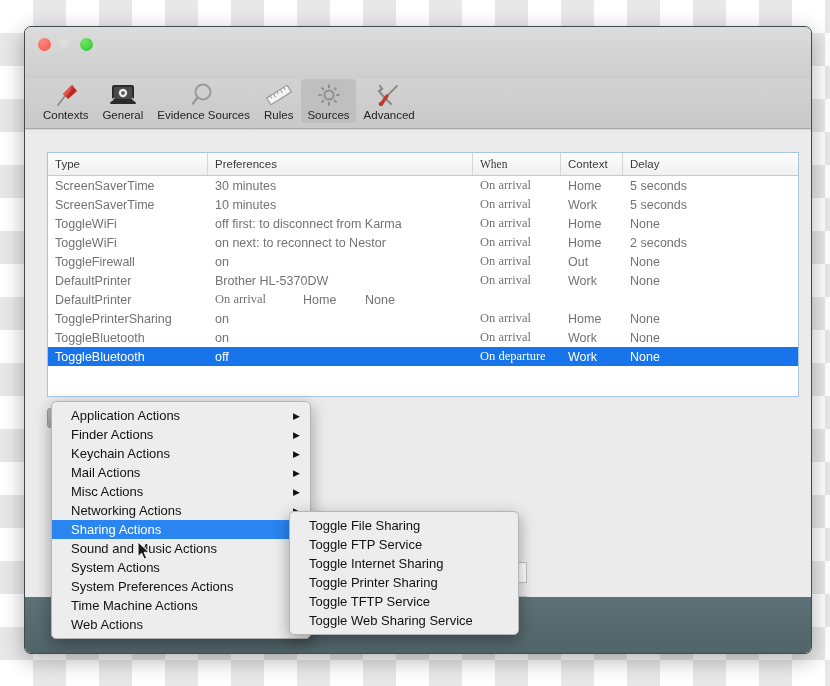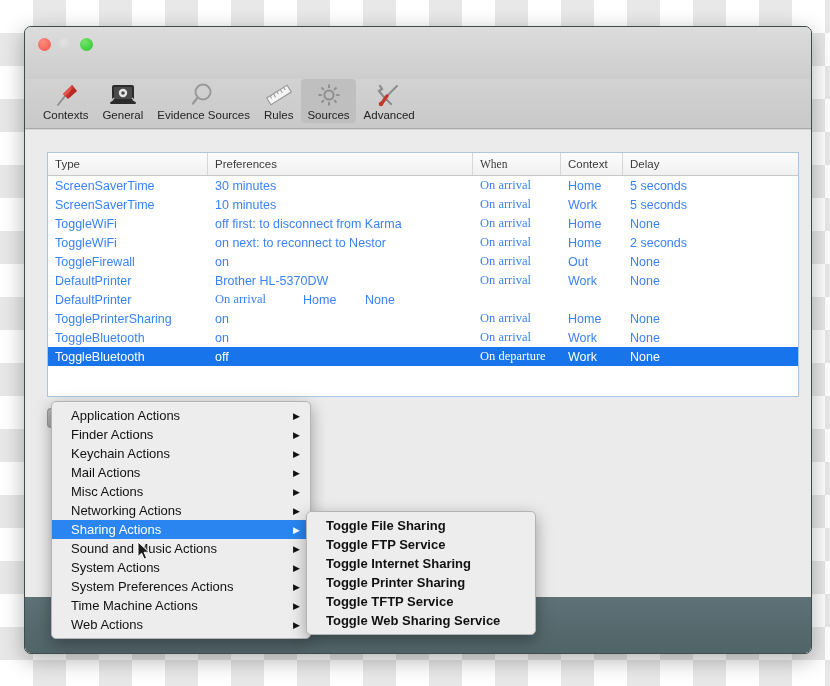--- a/index.html
+++ b/index.html
@@ -105,21 +105,21 @@
     border-bottom: 1px solid #c8c8c8;
     font-size: 11.5px; color: #3a3a3a;
   }
   .thead .th {
     padding-left: 7px; box-sizing: border-box; height: 22px; line-height: 22px;
     border-right: 1px solid #d6d6d6;
   }
   .thead .th:last-child { border-right: none; }
   .trow {
     display: flex; height: 19px; align-items: center;
-    font-size: 12.5px; color: #3b82f6;
+    font-size: 12.5px; color: #737373;
   }
   .trow.selected { background: #1874ea; color: #ffffff; }
   .trow .td { padding-left: 7px; box-sizing: border-box; white-space: nowrap; overflow: hidden; }
   .c-type { width: 160px; }
   .c-desc { width: 265px; }
   .c-when { width: 88px; font-family: Liberation Serif, serif; }
   .c-ctx  { width: 62px; }
   .c-delay{ width: 150px; }
 
   
@@ -170,21 +170,21 @@
   .menu {
     position: absolute;
     background: #ededed;
     border: 1px solid #b4b4b4;
     border-radius: 5px;
     box-shadow: 0 5px 16px rgba(0,0,0,0.35);
     padding: 4px 0;
     font-size: 13px; color: #111;
   }
   #menu-main { left: 26px; top: 374px; width: 258px; }
-  #menu-sub  { left: 281px; top: 484px; width: 228px; font-weight: bold; }
+  #menu-sub  { left: 264px; top: 484px; width: 228px; }
   .mi {
     display: flex; align-items: center; height: 19px;
     padding: 0 10px 0 19px; white-space: nowrap; gap: 22px;
   }
   .mi.hl { background: #2a85f0; color: #ffffff; }
   .mi .lbl { flex: 1; }
   .mi .arr { font-size: 9px; margin-left: 8px; }
 
   
   .cursor {

